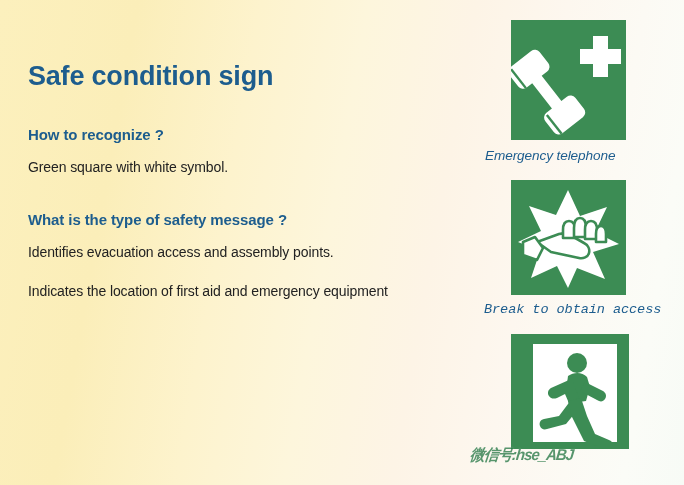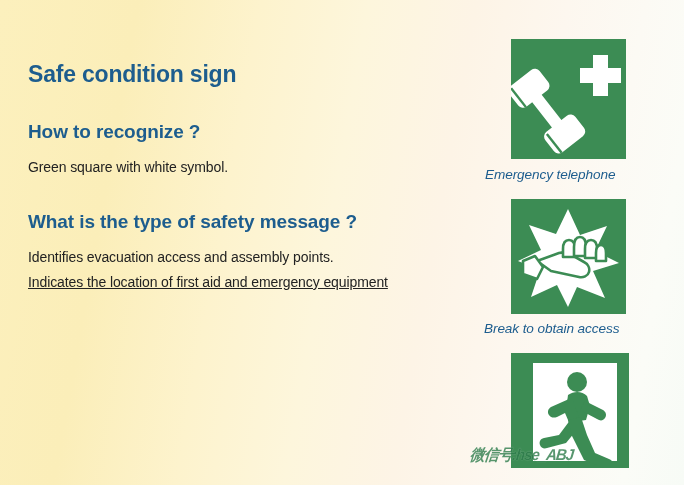--- a/index.html
+++ b/index.html
@@ -22,51 +22,51 @@
         #fbfcf7 92%,
         #f7fbf6 100%);
   }
 
   
   .text-col{
     position:absolute;left:28px;top:62px;width:450px;
   }
   .main-title{
     color:#1d5d8e;
-    font-size:23px;
+    font-size:27px;
     font-weight:bold;
     letter-spacing:-0.2px;
     margin:0 0 34px 0;
     line-height:1.1;
   }
   .sub-head{
     color:#1d5d8e;
-    font-size:19px;
+    font-size:15px;
     font-weight:bold;
     margin:0 0 14px 0;
     line-height:1.15;
     letter-spacing:-0.1px;
   }
   .body-line{
     color:#222222;
     font-size:14px;
     line-height:1.45;
     margin:0 0 4px 0;
     letter-spacing:-0.1px;
   }
   .block-gap{height:30px;}
   .para{margin-bottom:2px;}
-  .para + .para{margin-top:4px;text-decoration:underline;}
+  .para + .para{margin-top:18px;}
 
   
   .sign-col{
     position:absolute;
     right:0;top:0;width:206px;height:485px;
   }
-  .sign-item{position:absolute;margin-top:19px;}
+  .sign-item{position:absolute;}
   .sign-box{
     position:relative;
     background:#3c8c54;
     overflow:hidden;
   }
   .caption{
     color:#1d5d8e;
     font-style:italic;
     font-size:13.6px;
     text-align:center;
@@ -77,21 +77,21 @@
   
   .sign-1{left:33px;top:20px;}
   .sign-1 .sign-box{width:115px;height:120px;}
   .sign-1 .caption{margin-top:8px;width:115px;
       transform:translateX(-26px);}
 
   
   .sign-2{left:33px;top:180px;}
   .sign-2 .sign-box{width:115px;height:115px;}
   .sign-2 .caption{margin-top:7px;width:115px;
-      transform:translateX(-27px);}
+      transform:translateX(-27px);font-family:Liberation Mono, monospace;}
 
   
   .sign-3{left:33px;top:334px;}
   .sign-3 .sign-box{width:118px;height:115px;}
   .sign-3 .caption{margin-top:7px;width:118px;
       transform:translateX(-27px);}
 
   .sign-svg{display:block;width:100%;height:100%;}
 
   

